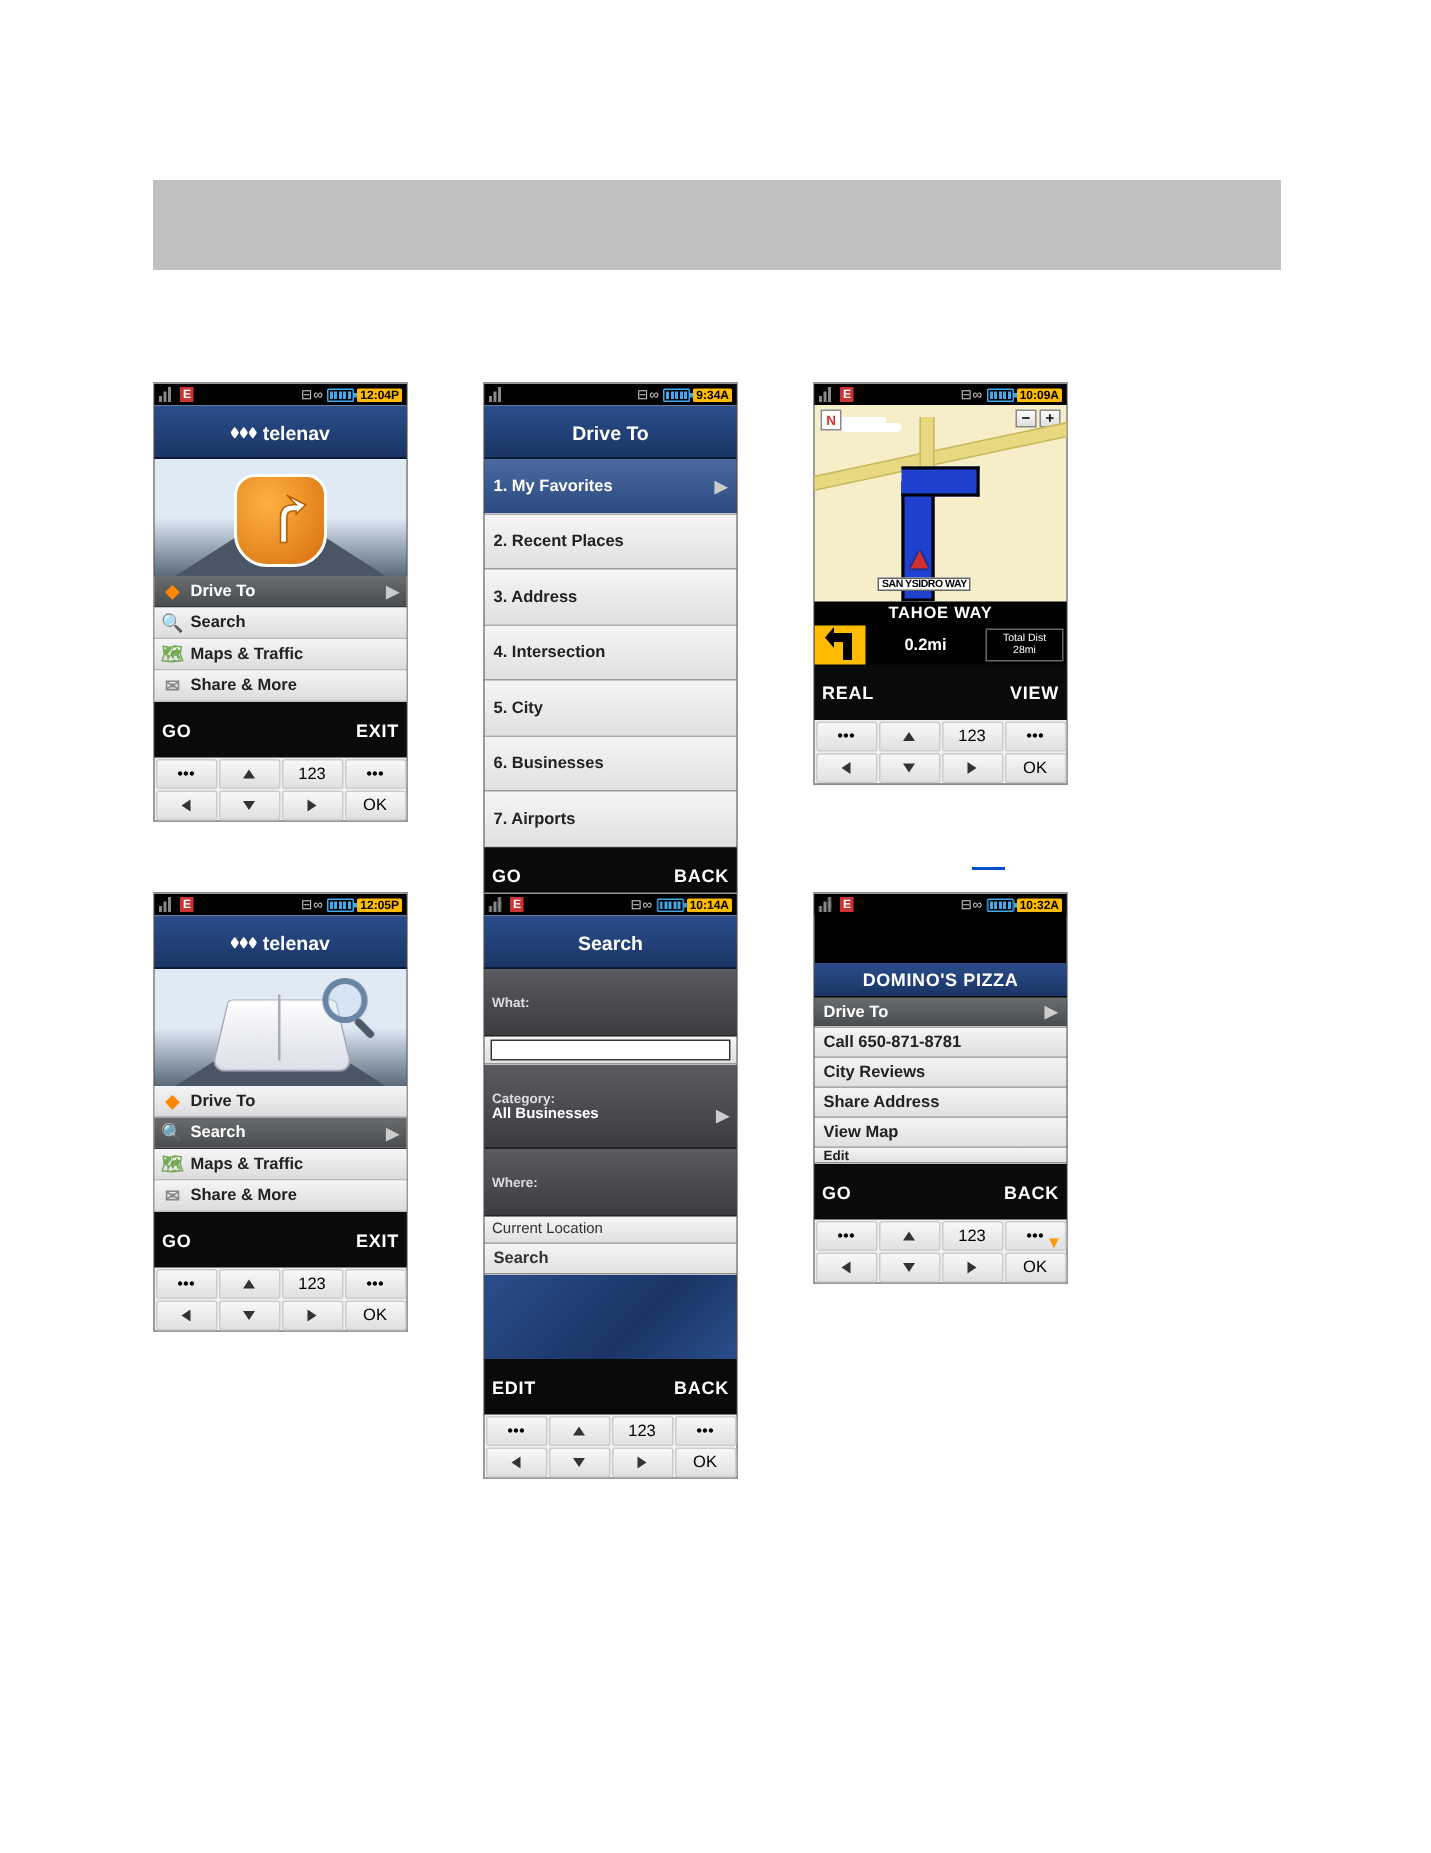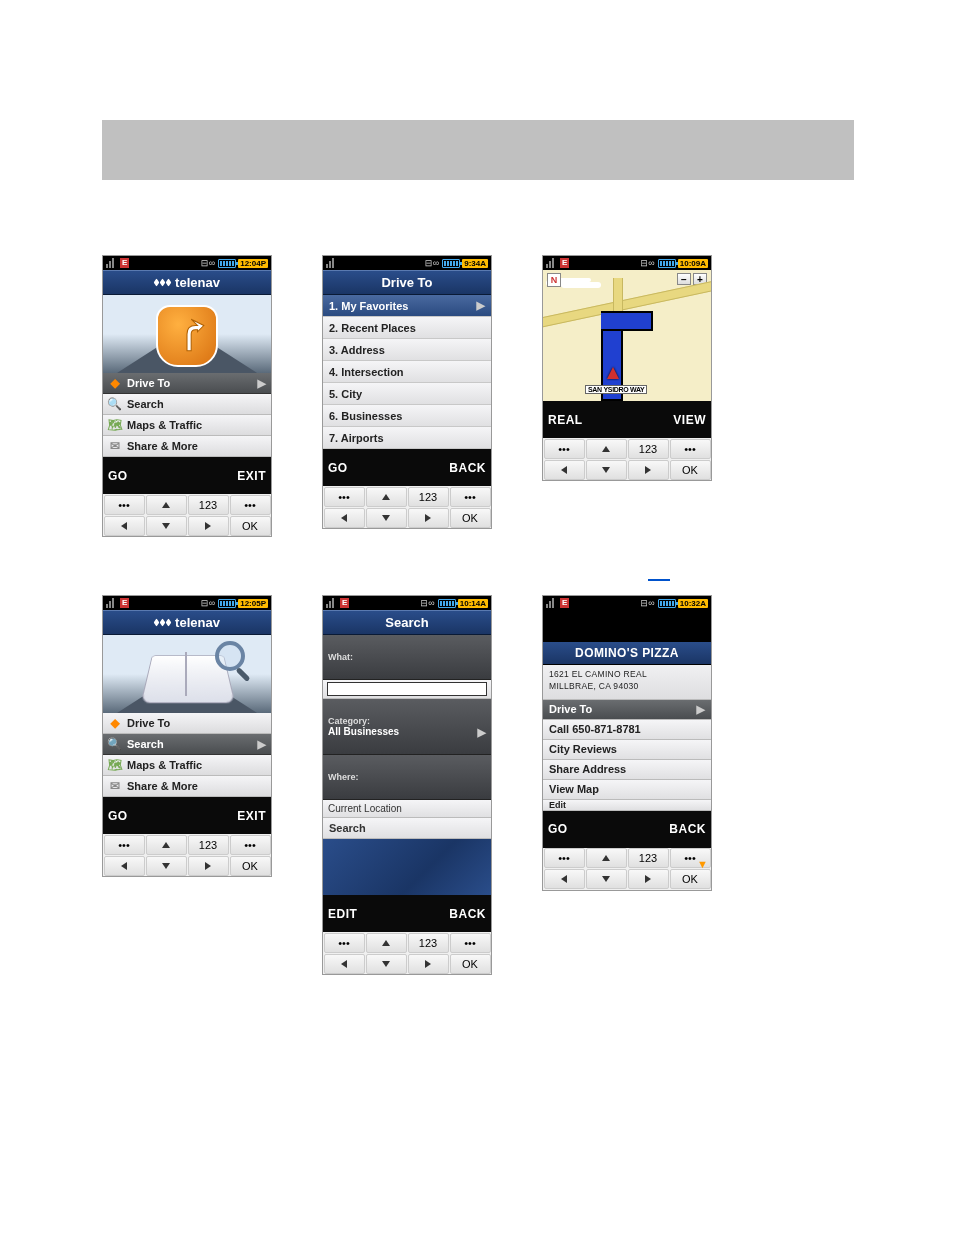--- a/index.html
+++ b/index.html
@@ -10,21 +10,21 @@
   .statusbar .signal { position: relative; width: 10px; height: 10px; }
   .statusbar .signal::before { content: ""; position: absolute; bottom: 0; left: 0; width: 2px; height: 4px; background: #888; }
   .statusbar .signal::after { content: ""; position: absolute; bottom: 0; left: 3px; width: 2px; height: 7px; background: #888; box-shadow: 3px 0 0 0 #888, 3px -3px 0 0 #888; }
   .statusbar .e-icon { background: #c33; color: #fff; padding: 0 2px; font-weight: bold; font-size: 8px; margin-left: 4px; line-height: 10px; }
   .statusbar .spacer { flex: 1; }
   .statusbar .devicons { font-size: 9px; color: #ccc; margin-right: 4px; letter-spacing: -1px; }
   .statusbar .batt { display: inline-block; width: 18px; height: 9px; border: 1px solid #4ae; border-radius: 1px; position: relative; margin-right: 2px; }
   .statusbar .batt::before { content: ""; position: absolute; right: -3px; top: 2px; width: 2px; height: 3px; background: #4ae; }
   .statusbar .batt::after { content: ""; position: absolute; left: 1px; top: 1px; bottom: 1px; right: 1px; background: repeating-linear-gradient(90deg, #4ae 0 2px, transparent 2px 3px); }
   .statusbar .time { background: #fb0; color: #000; font-weight: bold; font-size: 8px; padding: 0 2px; border-radius: 1px; }
-  .brandbar { height: 25px; background: linear-gradient(#2a4d8a, #1a3565); color: #fff; font-weight: bold; font-size: 13px; display: flex; align-items: center; justify-content: center; gap: 4px; border-top: 1px solid #5a7ab0; border-bottom: 1px solid #0a1a35; }
+  .brandbar { height: 36px; background: linear-gradient(#2a4d8a, #1a3565); color: #fff; font-weight: bold; font-size: 13px; display: flex; align-items: center; justify-content: center; gap: 4px; border-top: 1px solid #5a7ab0; border-bottom: 1px solid #0a1a35; }
   .brand-logo { display: inline-flex; gap: 1px; }
   .brand-logo span { width: 5px; height: 5px; background: #fff; transform: rotate(45deg) skew(10deg,10deg); border-radius: 1px; }
   .hero { height: 78px; background: linear-gradient(#dfeaf5 50%, #5a6a7a); display: flex; align-items: flex-end; justify-content: center; overflow: hidden; position: relative; }
   .hero .road { position: absolute; bottom: 0; left: 50%; transform: translateX(-50%); width: 0; height: 0; border-left: 70px solid transparent; border-right: 70px solid transparent; border-bottom: 45px solid #4a5665; }
   .hero .shield { position: relative; width: 62px; height: 62px; background: radial-gradient(ellipse at 35% 30%, #ffb040, #d87010); border-radius: 14px 14px 22px 22px; margin-bottom: 6px; display: flex; align-items: center; justify-content: center; border: 2px solid #fff; }
   .hero .shield svg { width: 42px; height: 42px; }
   .hero .book { position: relative; width: 80px; height: 55px; margin-bottom: 8px; }
   .hero .book::before { content: ""; position: absolute; width: 80px; height: 50px; background: linear-gradient(#fff, #dde0ea); border-radius: 4px 4px 8px 8px; transform: perspective(80px) rotateX(25deg); border: 1px solid #aab; }
   .hero .book::after { content: ""; position: absolute; left: 38px; top: 2px; width: 2px; height: 44px; background: #aab; }
   .hero .mag { position: absolute; right: 26px; top: 6px; width: 30px; height: 30px; border: 4px solid #6a84a4; border-radius: 50%; background: rgba(200,220,240,0.4); }
@@ -37,21 +37,21 @@
   .ico { width: 14px; height: 14px; display: flex; align-items: center; justify-content: center; font-size: 12px; }
   .ico-drive { color: #f80; }
   .ico-search { color: #4af; }
   .ico-maps { color: #7a5; }
   .ico-share { color: #888; }
   .softkeys { height: 37px; background: #0a0a0a; color: #fff; font-family: 'Arial Narrow', Arial; font-weight: bold; font-size: 12px; display: flex; align-items: center; justify-content: space-between; padding: 0 5px; letter-spacing: 0.5px; }
   .keypad { background: #f0f0f0; }
   .keypad .row { display: flex; height: 21px; }
   .keypad .key { flex: 1; display: flex; align-items: center; justify-content: center; border: 1px solid #ccc; font-size: 11px; background: linear-gradient(#f8f8f8, #e0e0e0); cursor: pointer; border-radius: 2px; margin: 0.5px; }
   .keypad .key svg { width: 10px; height: 10px; }
-  .list-item { height: 22px; display: flex; align-items: center; padding: 0 6px; font-size: 11px; font-weight: bold; color: #222; border-bottom: 1px solid #c8c8c8; background: linear-gradient(#f5f5f7, #e0e0e2); cursor: pointer; }
+  .list-item { height: 37px; display: flex; align-items: center; padding: 0 6px; font-size: 11px; font-weight: bold; color: #222; border-bottom: 1px solid #c8c8c8; background: linear-gradient(#f5f5f7, #e0e0e2); cursor: pointer; }
   .list-item.sel { background: linear-gradient(#4a6aa0, #2a4a80); color: #fff; }
   .list-item .arrow { margin-left: auto; font-size: 11px; color: #ccc; }
   .formlabel { background: linear-gradient(#5a5c60, #3a3c40); color: #ddd; font-size: 9px; font-weight: bold; padding: 17px 5px; border-bottom: 1px solid #222; }
   .formlabel .arrow { float: right; color: #ccc; font-size: 11px; }
   .formvalue { background: linear-gradient(#f5f5f7, #e0e0e2); color: #333; font-size: 10px; padding: 3px 5px; border-bottom: 1px solid #bbb; min-height: 10px; }
   .formvalue.input { padding: 2px 4px; }
   .formvalue.input .box { background: #fff; border: 1px solid #333; height: 14px; width: 100%; }
   .formvalue.btn { font-size: 11px; font-weight: bold; padding: 4px 6px; }
   .bluefill { height: 56px; background: linear-gradient(135deg, #2a4d8a, #1a3565 60%, #2a4d8a); }
   .mapview { height: 131px; background: #f5eec8; position: relative; overflow: hidden; }
@@ -244,20 +244,35 @@
     <div class="zoomctl">
       <span>−</span>
       <span>+</span>
     </div>
     <div class="road1"></div>
     <div class="road2"></div>
     <div class="route"></div>
     <div class="youdot"></div>
     <div class="roadlabel">SAN YSIDRO WAY</div>
   </div>
+  <div class="navbar">
+    <div class="street">TAHOE WAY</div>
+    <div class="detail">
+      <div class="turn">
+        <svg viewBox="0 0 24 24">
+            <path d="M14 22 L14 10 L8 10 L8 14 L2 7 L8 0 L8 4 L20 4 L20 22 Z" fill="#000"></path>
+          </svg>
+      </div>
+      <div class="dist">0.2mi</div>
+      <div class="total">
+        <span>Total Dist</span>
+        <span>28mi</span>
+      </div>
+    </div>
+  </div>
   <div class="softkeys">
     <span>REAL</span>
     <span>VIEW</span>
   </div>
   <div class="keypad">
     <div class="row">
       <div class="key">•••</div>
       <div class="key">
           <svg viewBox="0 0 10 10">
             <path d="M5 2 L9 8 L1 8 Z" fill="#333"></path>
@@ -424,24 +439,20 @@
 <div class="phone" id="p6" style="position:absolute;">
   <div class="statusbar">
     <span class="signal"></span>
     <span class="e-icon">E</span>
     <span class="spacer"></span>
     <span class="devicons">⊟ ∞</span>
     <span class="batt"></span>
     <span class="time">10:32A</span>
   </div>
   <div class="biz-head">DOMINO'S PIZZA</div>
-  <div class="biz-addr">
-    <span>1621 EL CAMINO REAL</span><br>
-    <span>MILLBRAE, CA 94030</span>
-  </div>
   <div class="biz-item sel">
       <span>Drive To</span>
       <span class="arrow">▶</span>
     </div>
   <div class="biz-item">Call 650-871-8781</div>
   <div class="biz-item">City Reviews</div>
   <div class="biz-item">Share Address</div>
   <div class="biz-item">View Map</div>
   <div class="biz-item cut" style="overflow:hidden;">Edit</div>
   <span class="scrolldn">▼</span>

